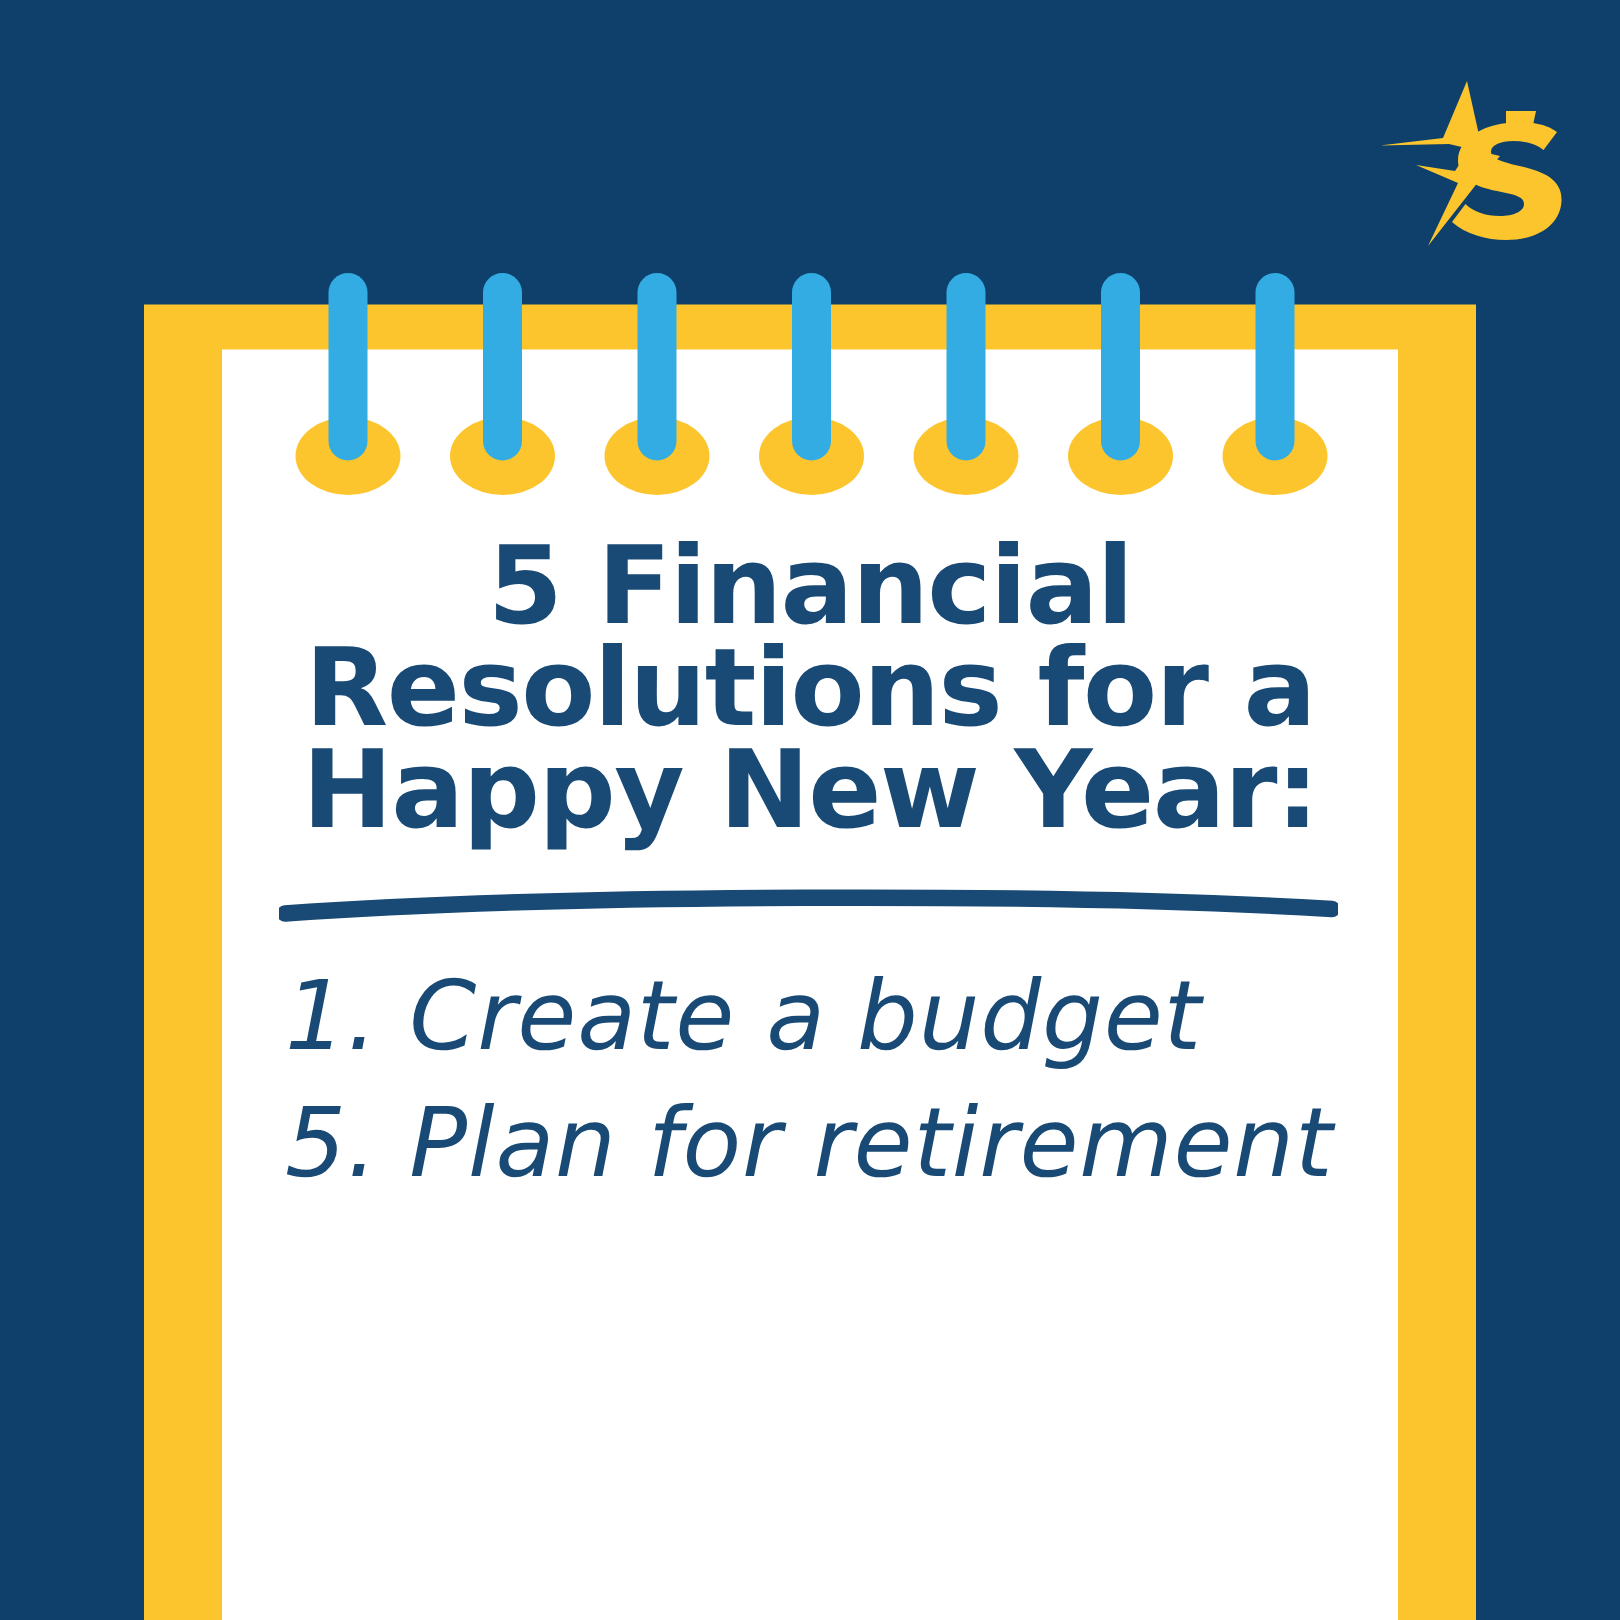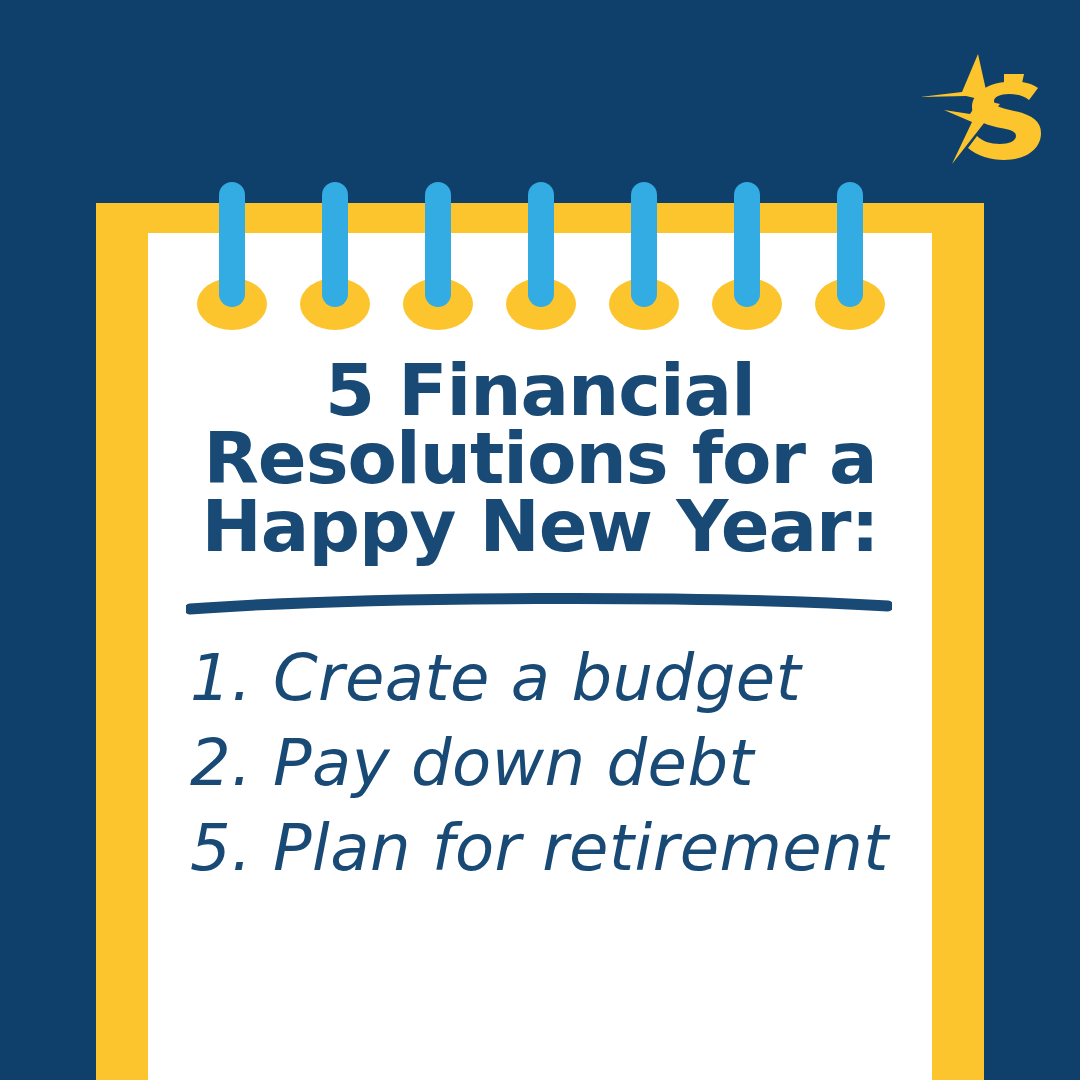--- a/index.html
+++ b/index.html
@@ -158,17 +158,16 @@
   </div>
 
   <div id="divider">
     <svg viewBox="0 0 706 26" width="706" height="26" preserveAspectRatio="none" aria-hidden="true">
       <path d="M4 17 C180 4 520 3 702 14" stroke="#194a75" stroke-width="11" stroke-linecap="round" fill="none"></path>
     </svg>
   </div>
 
   <ul id="list">
     <li>1. Create a budget</li>
-    <li>2. Pay down debt</li>
     <li>5. Plan for retirement</li>
   </ul>
 
 </div>
 
 </body></html>

